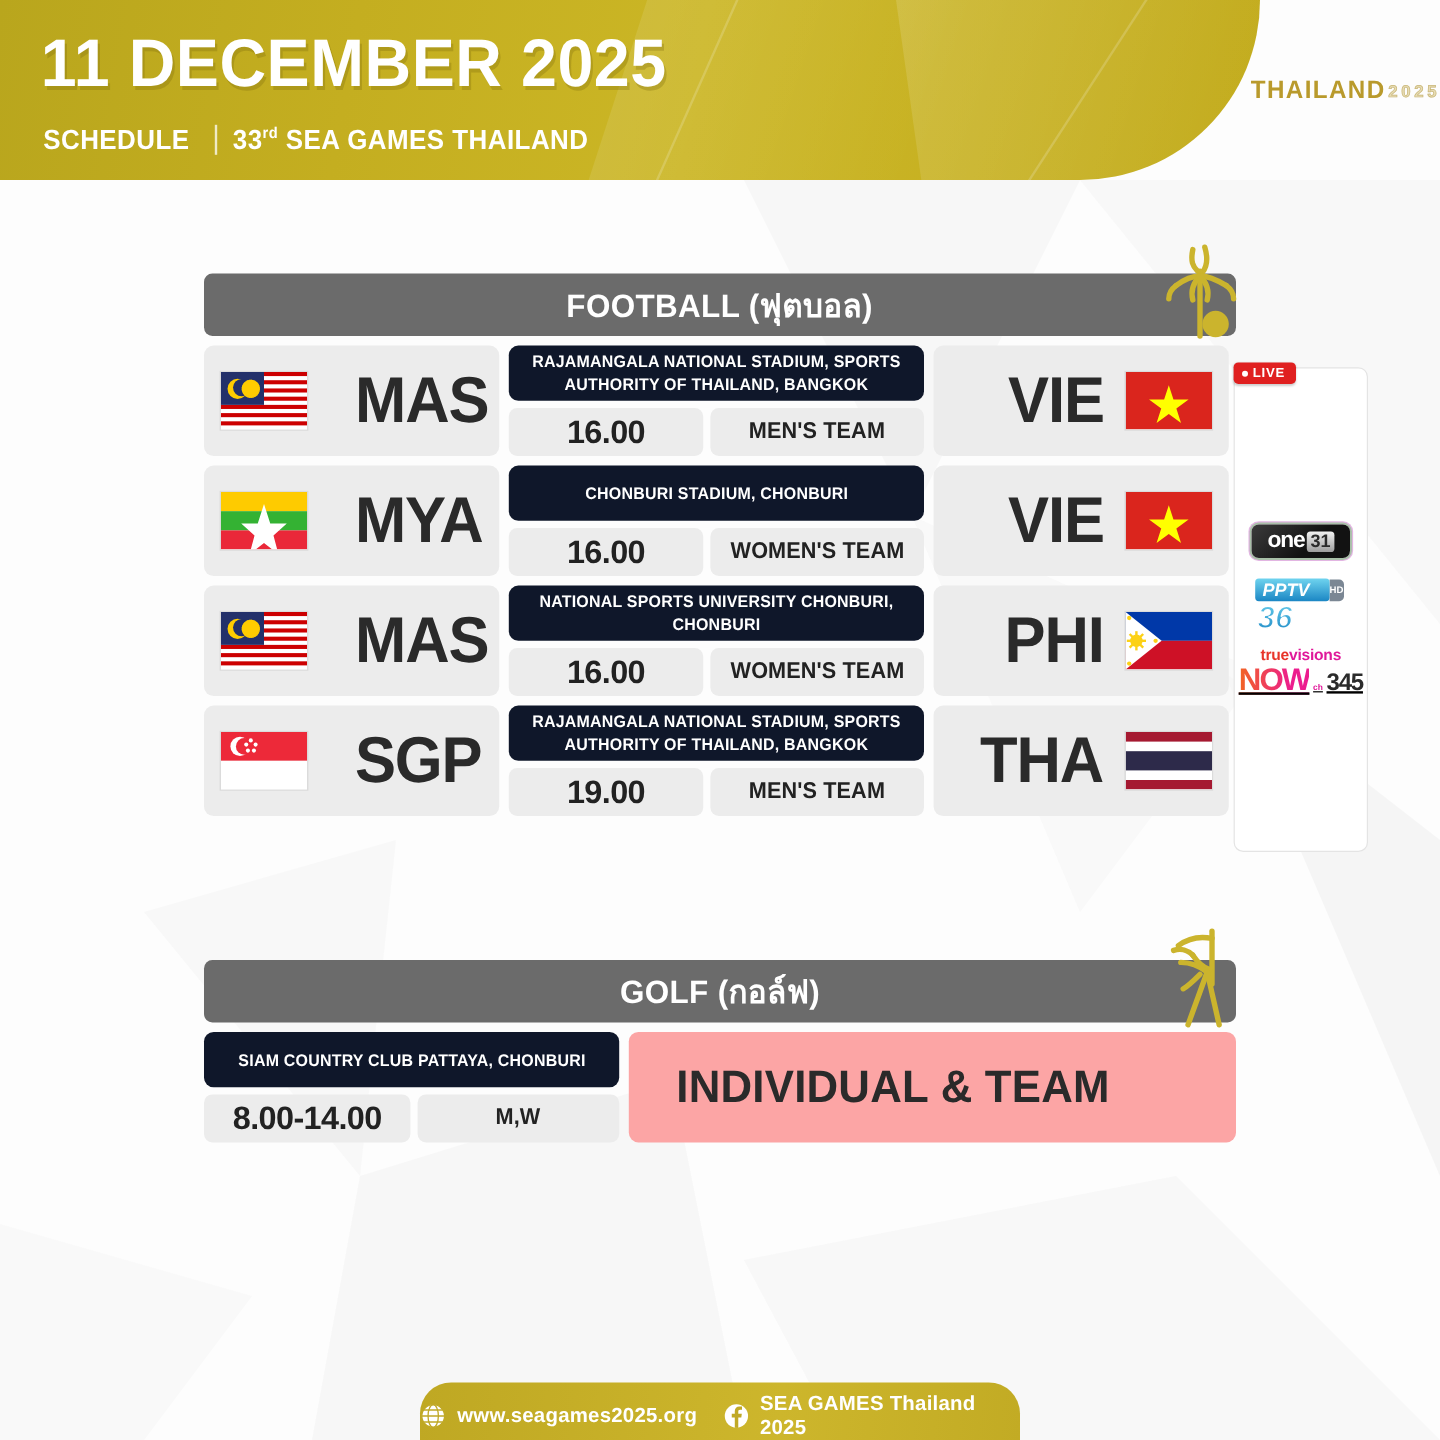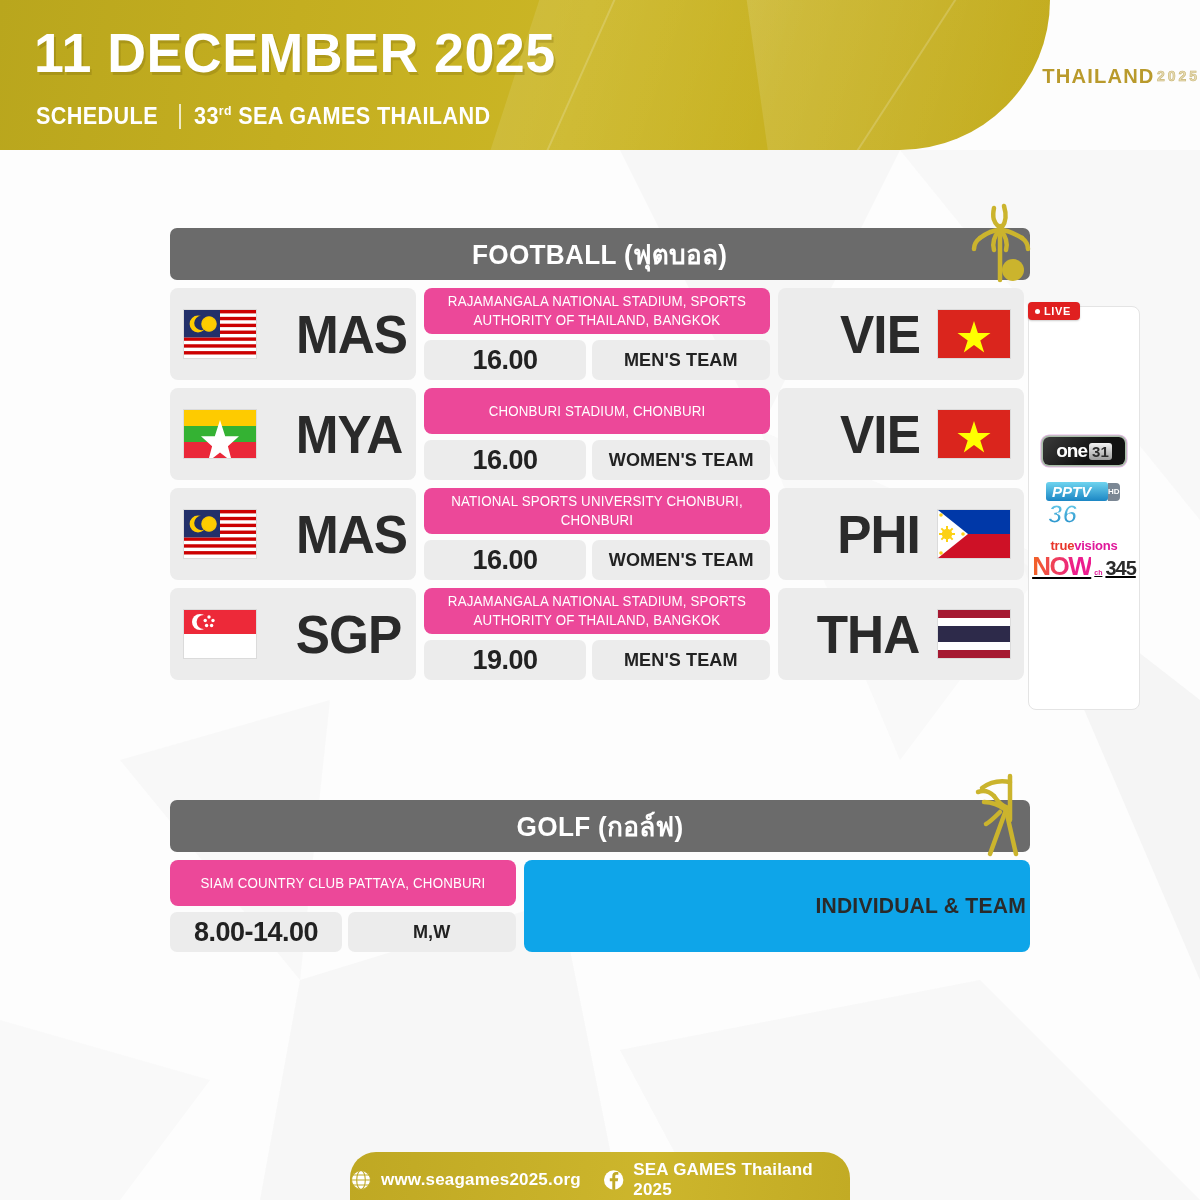--- a/index.html
+++ b/index.html
@@ -101,24 +101,24 @@
   .team-cell.right { padding-right: 14px; justify-content: flex-end; }
   .team-code {
     font-size: 54px; font-weight: 700; color: #2a2a2a; letter-spacing: -1px;
     line-height: 1; transform: scaleX(.95);
   }
   .flag { width: 72px; height: 48px; flex: 0 0 auto; position: relative; overflow: hidden;
           box-shadow: 0 0 0 1px rgba(0,0,0,.07); }
 
   .center-cell { width: 346px; display: flex; flex-direction: column; gap: 6px; }
   .venue {
-    background: #ec4899; border-radius: 8px; color: #ffffff;
+    background: #0f172a; border-radius: 8px; color: #ffffff;
     flex: 1 1 auto; display: flex; align-items: center; justify-content: center;
     text-align: center; padding: 4px 10px;
-    font-size: 14px; font-weight: 400; letter-spacing: .2px; line-height: 1.35;
+    font-size: 14px; font-weight: 700; letter-spacing: .2px; line-height: 1.35;
     transform-origin: center;
   }
   .venue span { transform: scaleX(.95); display: inline-block; }
   .time-row { display: flex; gap: 6px; height: 40px; }
   .time-box {
     width: 162px; background: #ececec; border-radius: 7px;
     display: flex; align-items: center; justify-content: center;
     font-size: 27px; font-weight: 700; color: #222; letter-spacing: -.5px;
   }
   .event-box {
@@ -164,23 +164,23 @@
   .ch-true .now { font-size: 26px; font-weight: 700; letter-spacing: -1.5px; line-height: 1;
     background: linear-gradient(90deg,#f26522 0%,#ec1c8e 75%);
     -webkit-background-clip: text; background-clip: text; color: transparent; }
   .ch-true .num { font-size: 20px; font-weight: 700; color: #2b2b2b; letter-spacing: -1px; line-height: 1; }
   .ch-true .sup { font-size: 7px; color: #e0189a; font-weight: 700; }
 
   
   .golf-row { display: flex; gap: 8px; margin-top: 8px; height: 92px; }
   .golf-left { width: 346px; display: flex; flex-direction: column; gap: 6px; }
   .golf-right {
-    flex: 1; background: #0ea5e9; border-radius: 8px;
+    flex: 1; background: #fca5a5; border-radius: 8px;
     display: flex; align-items: center; padding-left: 32px;
-    font-size: 22px; font-weight: 700; color: #2a2a2a; letter-spacing: .2px; justify-content: flex-end;
+    font-size: 38px; font-weight: 700; color: #2a2a2a; letter-spacing: .2px;
   }
   .golf-right span { transform: scaleX(.96); display: inline-block; }
 
   
   #footer {
     position: absolute; left: 350px; top: 1152px; width: 500px; height: 56px;
     background: linear-gradient(95deg,#bfa823,#cdb62c 60%,#c2ab24);
     border-top-left-radius: 26px; border-top-right-radius: 26px;
     display: flex; align-items: center; justify-content: center; gap: 22px; z-index: 2;
   }

